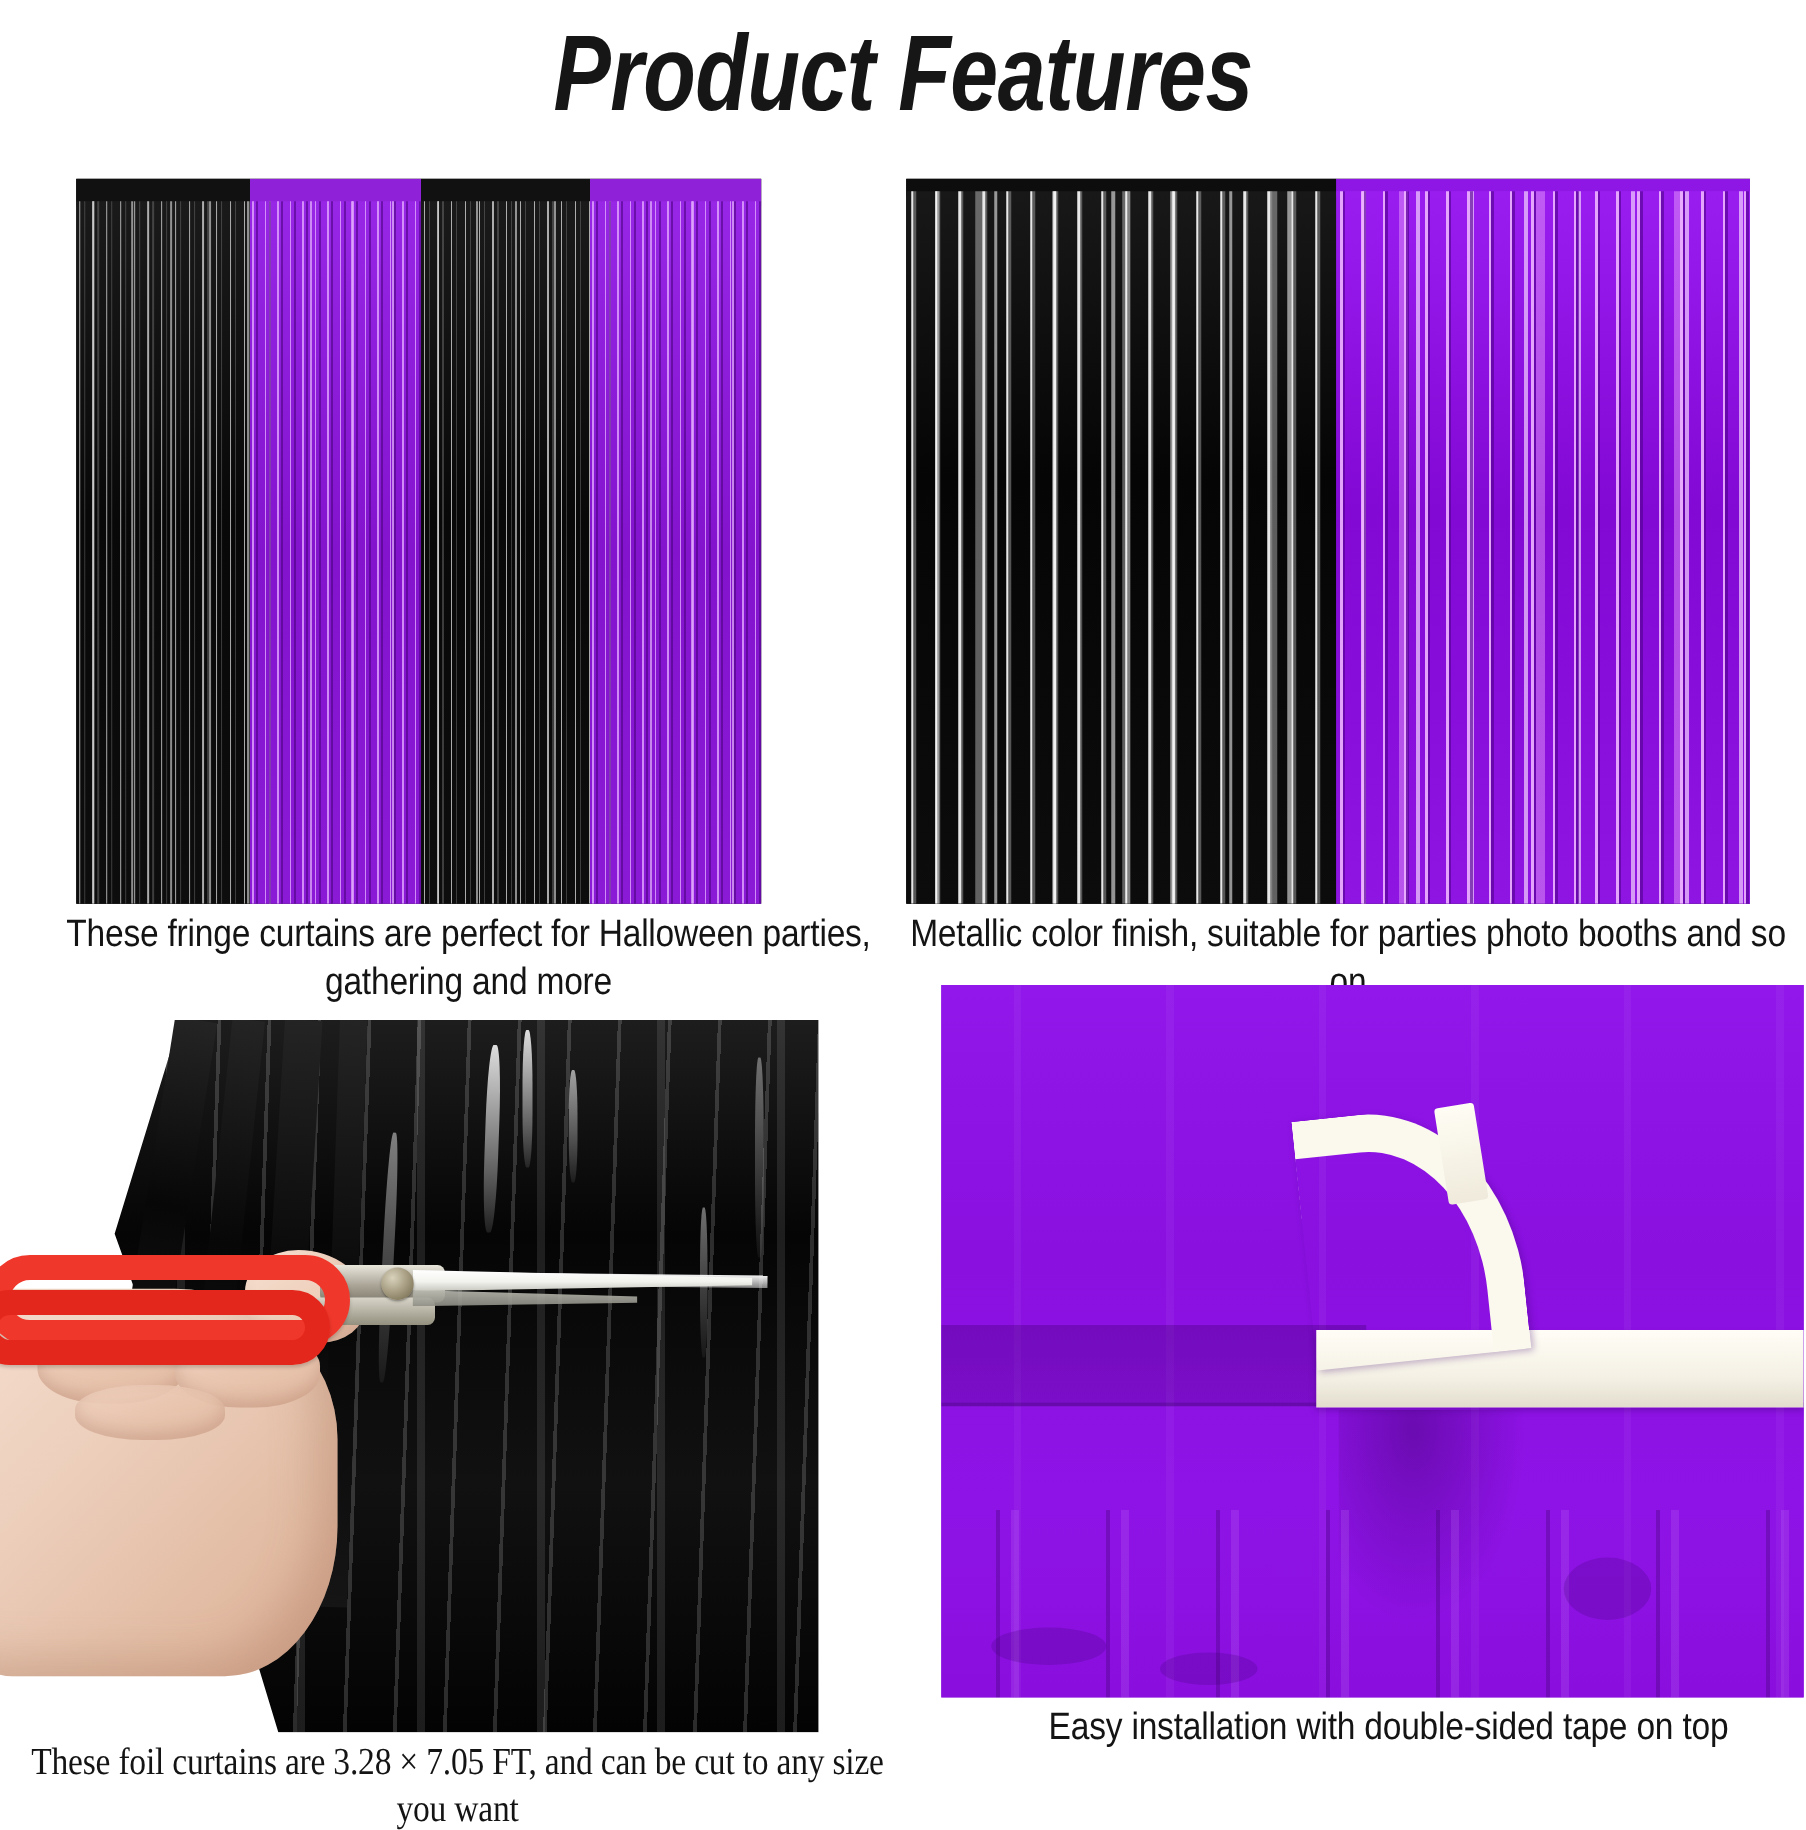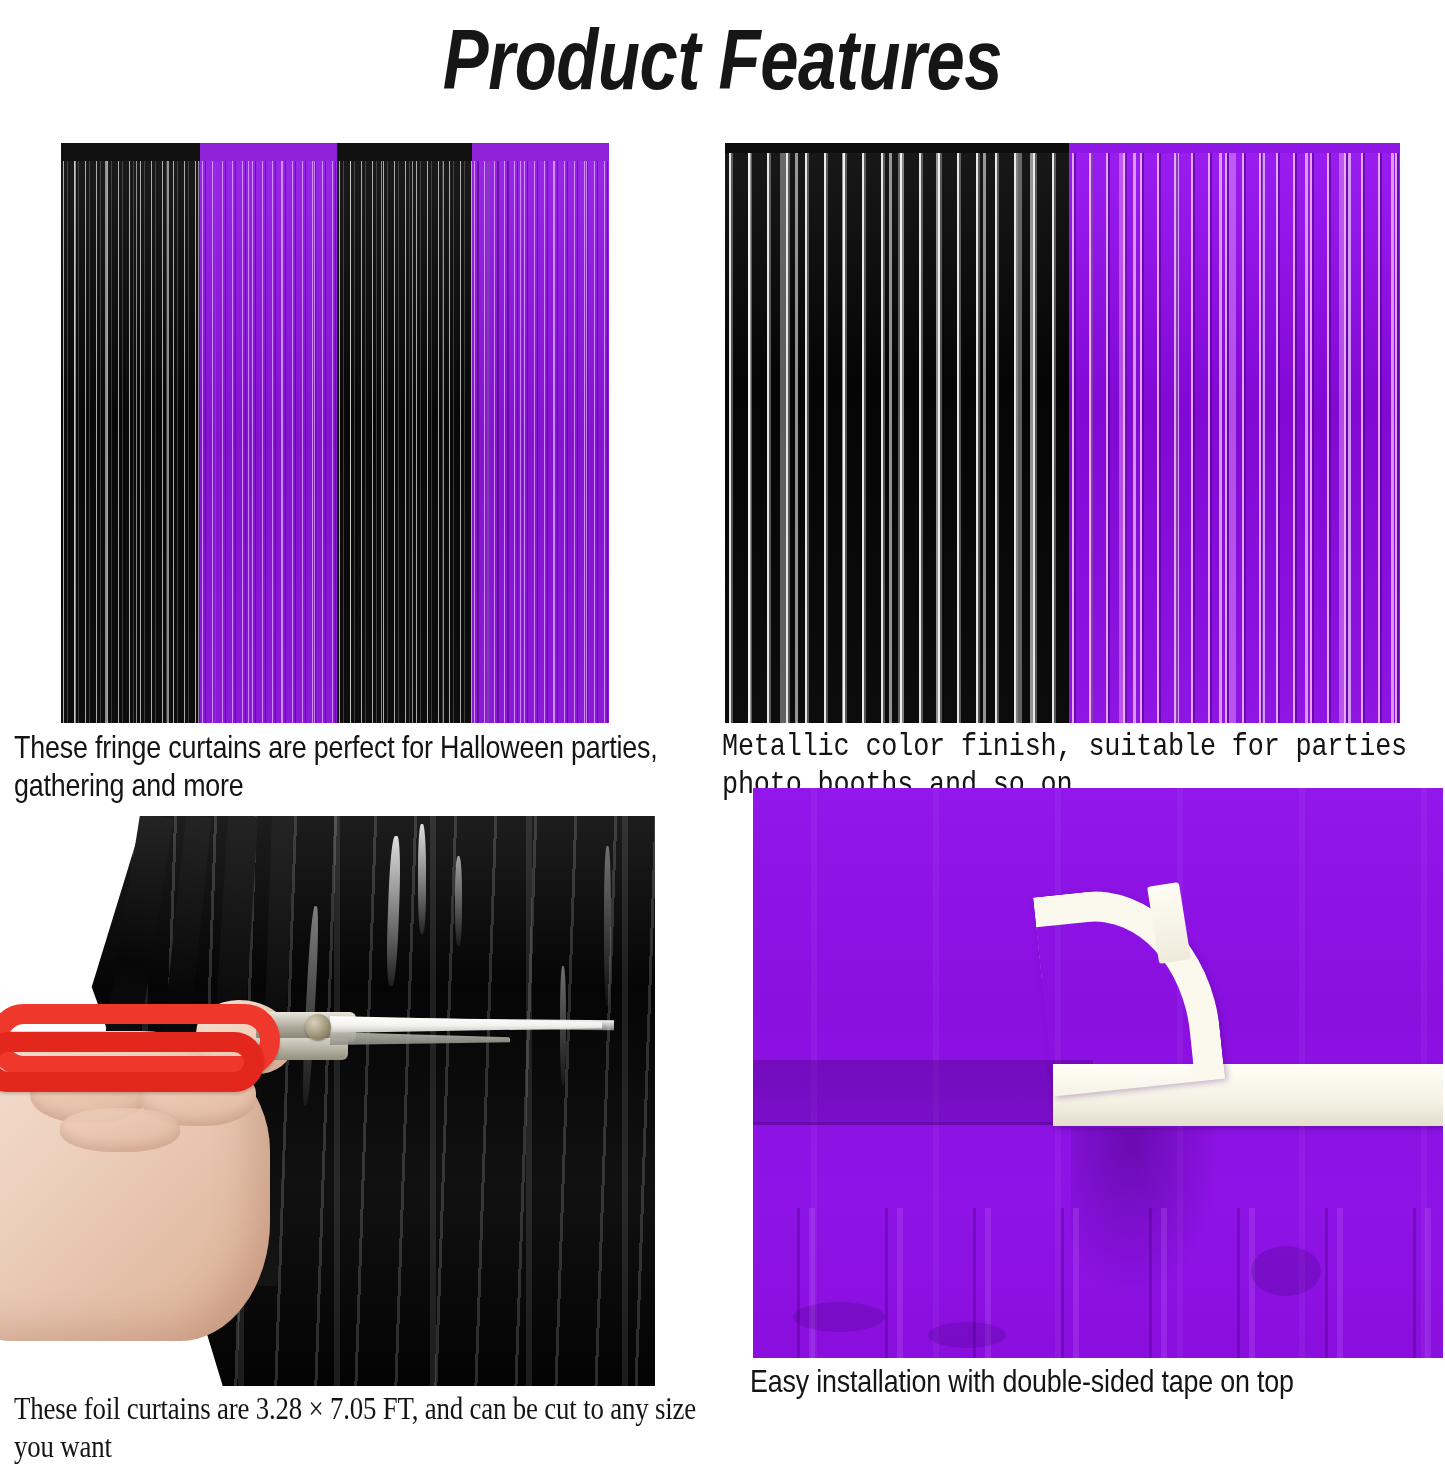--- a/index.html
+++ b/index.html
@@ -36,26 +36,27 @@
     color: #161616;
   }
 
   
   .features-grid {
     position: absolute;
     top: 118px;
     left: 0;
     width: 1445px;
     height: 1346px;
+    text-align: center;
   }
   .feature-cell {
     position: absolute;
   }
   .cell-tl { left: 0;    top: 0;   width: 730px; height: 690px; }
-  .cell-tr { left: 702px; top: 0;  width: 715px; height: 690px; font-family: Liberation Mono, monospace; }
+  .cell-tr { left: 702px; top: 0;  width: 715px; height: 690px; }
   .cell-bl { left: 0;    top: 690px; width: 730px; height: 656px; font-family: Liberation Serif, serif; }
   .cell-br { left: 730px; top: 662px; width: 715px; height: 656px; }
 
   .photo {
     position: absolute;
     overflow: hidden;
     background: #ffffff;
   }
 
   .caption {

